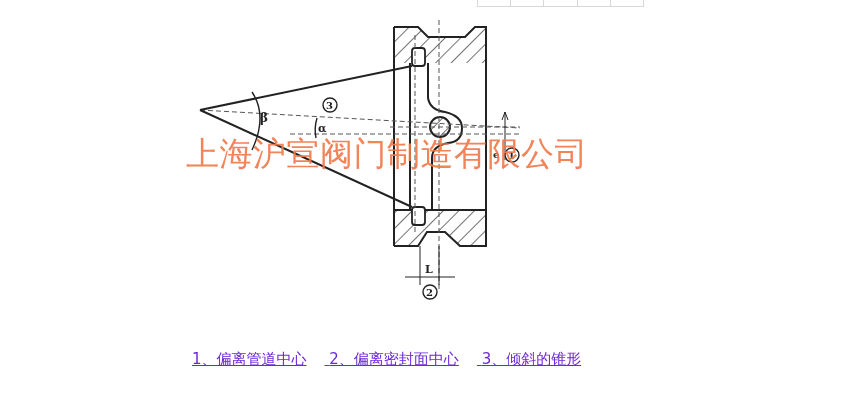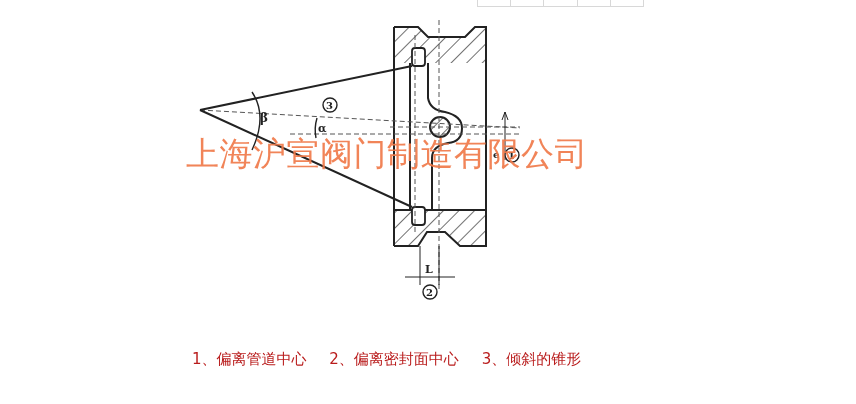--- a/index.html
+++ b/index.html
@@ -6,22 +6,22 @@
   body { width:856px; height:404px; position:relative; overflow:hidden;
          font-family:"DejaVu Sans", sans-serif; }
   .top-table { position:absolute; left:477px; top:-2px; width:165px; height:8px;
                border:1px solid #d8d8d8; border-top:none; display:flex; }
   .top-table .cell { flex:1; border-right:1px solid #d8d8d8; }
   .top-table .cell:last-child { border-right:none; }
   .figure { position:absolute; left:0; top:0; width:856px; height:330px; }
   .watermark { position:absolute; left:186px; top:132px; font-family:"DejaVu Serif", serif;
                font-size:33px; color:#f07a4a; letter-spacing:0.5px; white-space:nowrap;
                opacity:0.92;text-align:center; }
-  .caption { position:absolute; left:192px; top:350px; font-size:15px; color:#b91c1c;
-             white-space:nowrap; font-family:"DejaVu Sans", sans-serif; }
+  .caption { position:absolute; left:192px; top:350px; font-size:15px; color:#6d28d9;
+             white-space:nowrap; font-family:"DejaVu Sans", sans-serif;text-decoration:underline; }
   .caption span { margin-right:18px; }
 </style>
 </head>
 <body>
 
 <div class="top-table">
   <div class="cell"></div>
   <div class="cell"></div>
   <div class="cell"></div>
   <div class="cell"></div>

